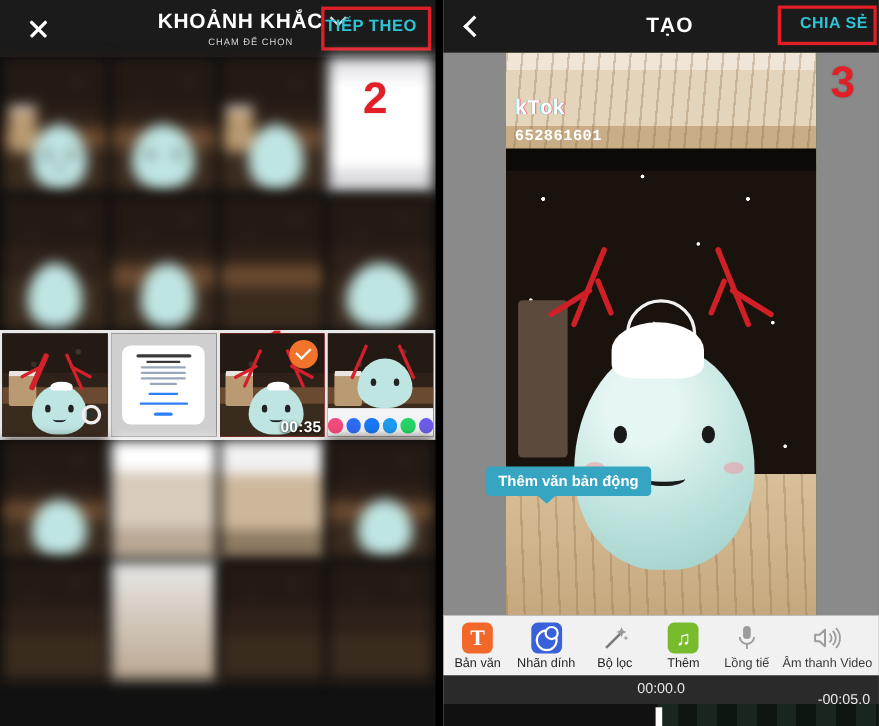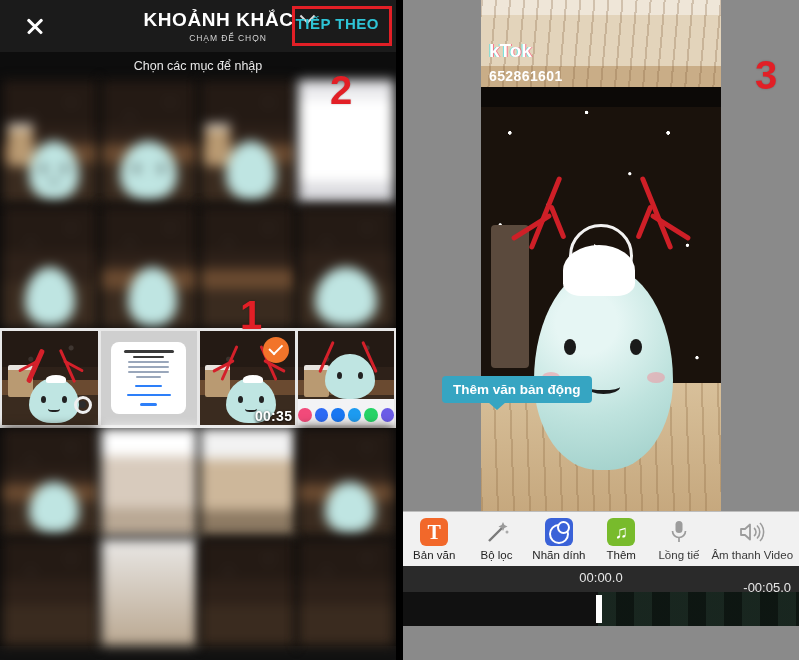--- a/index.html
+++ b/index.html
@@ -100,21 +100,21 @@
   .rp-header { position:relative; height:48px; background:#1b1b1b; display:flex; align-items:center; }
   .back-btn { width:56px; height:48px; display:flex; align-items:center; justify-content:center; cursor:pointer; }
   .chev-left { width:14px; height:14px; border-left:3.2px solid #fff; border-bottom:3.2px solid #fff;
                transform:rotate(45deg); }
   .rp-title { flex:1; text-align:center; color:#fff; font-size:19px; font-weight:bold; letter-spacing:1px; margin-left:-40px; }
   .share-btn { position:absolute; right:10px; top:13px; color:#2ec4d6; font-size:14.5px; font-weight:bold;
                letter-spacing:.5px; cursor:pointer; }
   .share-hl { position:absolute; right:2px; top:5px; width:90px; height:36px; border:3px solid #e21f26; pointer-events:none; }
 
   .preview-area { position:relative; height:511px; background:#8a8a8a; display:flex; justify-content:center; }
-  .video { position:relative; width:240px; height:100%; overflow:hidden; background:#4d7c0f; }
+  .video { position:relative; width:282px; height:100%; overflow:hidden; background:#4d7c0f;font-family:Liberation Mono, monospace; }
 
   .vid-bg { position:absolute; inset:0;
      background:linear-gradient(#efe6d8 0 3%, #e3d4bb 3% 13%, #c9ad87 13% 20%, #1a120c 20% 75%, #d8c09a 75% 100%); }
   .wood-lines { position:absolute; left:0; right:0; top:0; height:20%;
      background:repeating-linear-gradient(95deg, rgba(130,95,60,.28) 0 2px, transparent 2px 14px); }
   .wood-bottom { position:absolute; left:0; right:0; bottom:0; height:25%;
      background:repeating-linear-gradient(88deg, rgba(140,105,65,.3) 0 2px, transparent 2px 16px),
                 linear-gradient(#d8c09a,#c6a87e); }
   .dark-strip { position:absolute; left:0; right:0; top:17%; height:4%; background:#0c0907; }
   .snow { position:absolute; inset:0; background:
@@ -209,23 +209,20 @@
         <div class="lp-title-row">
           <div class="lp-title">KHOẢNH KHẮC</div>
           <div class="chev-down"></div>
         </div>
         <div class="lp-subtitle">CHẠM ĐỂ CHỌN</div>
       </div>
       <div class="next-btn">TIẾP THEO</div>
       <div class="next-hl"></div>
     </div>
 
-    <div class="lp-subbar">
-      <span>Chọn các mục để nhập</span>
-    </div>
 
     <div class="grid grid-top">
       <div class="cell">
           <div class="cell-inner scene">
             <div class="shelf"></div>
             <div class="jar"></div>
             <div class="blob">
               <div class="eye l"></div>
               <div class="eye r"></div>
               <div class="mouth"></div>
@@ -384,20 +381,28 @@
     </div>
 
     <div class="anno anno-1">1</div>
     <div class="anno anno-2">2</div>
   </div>
 
   <div class="divider"></div>
 
   <div class="right-panel">
 
+    <div class="rp-header">
+      <div class="back-btn">
+        <div class="chev-left"></div>
+      </div>
+      <div class="rp-title">TẠO</div>
+      <div class="share-btn">CHIA SẺ</div>
+      <div class="share-hl"></div>
+    </div>
 
     <div class="preview-area">
       <div class="video">
         <div class="vid-bg"></div>
         <div class="wood-lines"></div>
         <div class="dark-strip"></div>
         <div class="wood-bottom"></div>
         <div class="snow"></div>
         <div class="mirror"></div>
 
@@ -430,33 +435,33 @@
 
     <div class="toolbar">
       <div class="tool">
         <div class="tool-icon">
             <div class="ic-text">T</div>
           </div>
         <div class="tool-label">Bản văn</div>
       </div>
       <div class="tool">
         <div class="tool-icon">
+            <div class="ic-sticker"></div>
+          </div>
+        <div class="tool-label">Nhãn dính</div>
+      </div>
+      <div class="tool">
+        <div class="tool-icon">
           <svg width="26" height="26" viewBox="0 0 26 26">
               <line x1="5" y1="22" x2="18" y2="9" stroke="#7a7a7a" stroke-width="2.4"></line>
               <path d="M19 3l1.4 3.1L23.5 7.5 20.4 8.9 19 12l-1.4-3.1L14.5 7.5l3.1-1.4z" fill="#9a9a9a"></path>
               <circle cx="23" cy="13" r="1.5" fill="#aaa"></circle>
             </svg>
         </div>
         <div class="tool-label">Bộ lọc</div>
-      </div>
-      <div class="tool">
-        <div class="tool-icon">
-            <div class="ic-sticker"></div>
-          </div>
-        <div class="tool-label">Nhãn dính</div>
       </div>
       <div class="tool">
         <div class="tool-icon">
             <div class="ic-music">♫</div>
           </div>
         <div class="tool-label">Thêm</div>
       </div>
       <div class="tool dim" style="flex:.85">
         <div class="tool-icon">
           <svg width="22" height="26" viewBox="0 0 22 26">

